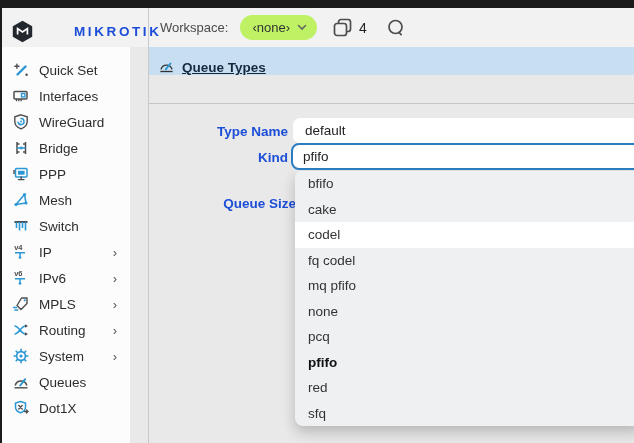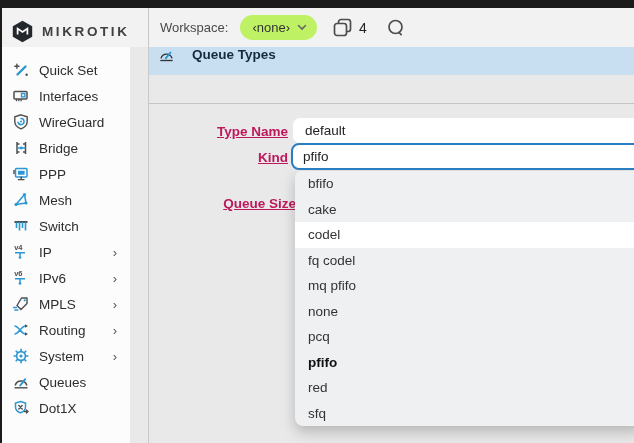--- a/index.html
+++ b/index.html
@@ -6,45 +6,45 @@
   body{font-family:"Liberation Sans","DejaVu Sans",sans-serif;}
   .screen{position:relative;width:634px;height:443px;overflow:hidden;background:#e9e9e9;}
 
   
   .top-strip{position:absolute;left:0;top:0;width:634px;height:8px;background:#1b1b1b;}
   .left-edge{position:absolute;left:0;top:0;width:2px;height:443px;background:#1b1b1b;z-index:10;}
 
   
   .header{position:absolute;left:2px;top:8px;width:632px;height:39px;background:#f2f2f2;}
   .logo{position:absolute;left:11px;top:20px;display:flex;align-items:center;gap:8px;}
-  .logo-text{font-weight:700;font-size:13.5px;letter-spacing:2.6px;color:#404040;}
+  .logo-text{font-weight:700;font-size:13.5px;letter-spacing:2.6px;color:#1d4ed8;margin-left:32px;}
 
   .ws{position:absolute;left:160px;top:8px;height:39px;display:flex;align-items:center;}
   .ws-label{font-size:13px;color:#4a4a4a;margin-right:12px;}
   .pill{display:flex;align-items:center;gap:7px;background:#bef264;border-radius:13px;height:25px;
         padding:0 10px 0 12px;font-size:13px;color:#333;cursor:pointer;border:none;font-family:inherit;}
   .winicon{margin-left:15px;display:flex;align-items:center;cursor:pointer;}
   .wincount{margin-left:6px;font-size:14px;color:#222;}
   .searchicon{margin-left:19px;display:flex;align-items:center;cursor:pointer;}
 
   
   .sidebar{position:absolute;left:2px;top:47px;width:128px;height:396px;background:#fcfcfc;padding-top:10px;box-sizing:border-box;}
   .vdiv{position:absolute;left:148px;top:8px;width:1px;height:435px;background:#c9c9c9;z-index:5;}
   .side-item{display:flex;align-items:center;height:26px;padding-left:9px;gap:9px;font-size:13.5px;color:#2d2d2d;cursor:pointer;}
   .side-item .sicon{display:flex;align-items:center;width:19px;justify-content:center;}
   .side-item .chev{margin-left:auto;padding-right:13px;color:#555;font-size:13px;line-height:1;}
 
   
   .panel-title{position:absolute;left:149px;top:47px;width:485px;height:28px;background:#c8dff1;
-               display:flex;align-items:flex-start;gap:17px;padding-left:9px;box-sizing:border-box;
-               font-weight:bold;font-size:13.5px;color:#16293d;}
+               display:flex;align-items:flex-end;gap:7px;padding-left:9px;box-sizing:border-box;
+               font-weight:bold;font-size:13.5px;color:#16293d;text-decoration:underline;}
   .toolbar{position:absolute;left:149px;top:75px;width:485px;height:29px;background:#e9e9e9;
            border-bottom:1px solid #c5c5c5;box-sizing:border-box;}
 
-  .flabel{position:absolute;left:150px;width:138px;text-align:right;font-weight:bold;font-size:13.5px;color:#be185d;text-decoration:underline;}
+  .flabel{position:absolute;left:150px;width:138px;text-align:right;font-weight:bold;font-size:13.5px;color:#1d4ed8;}
   .lbl-typename{top:124px;}
   .lbl-kind{top:150px;}
   .lbl-queuesize{top:196px;padding-left:8px;}
 
   .input-typename{position:absolute;left:293px;top:118px;width:348px;height:25px;background:#fff;
                   border:none;border-radius:7px;font-size:13.5px;color:#222;padding:0 0 0 12px;
                   box-sizing:border-box;font-family:inherit;outline:none;}
   .combobox{position:absolute;left:291px;top:143px;width:352px;height:27px;background:#fff;
             border:2px solid #2a7dc0;border-radius:8px;z-index:3;box-sizing:border-box;
             display:flex;align-items:center;}

